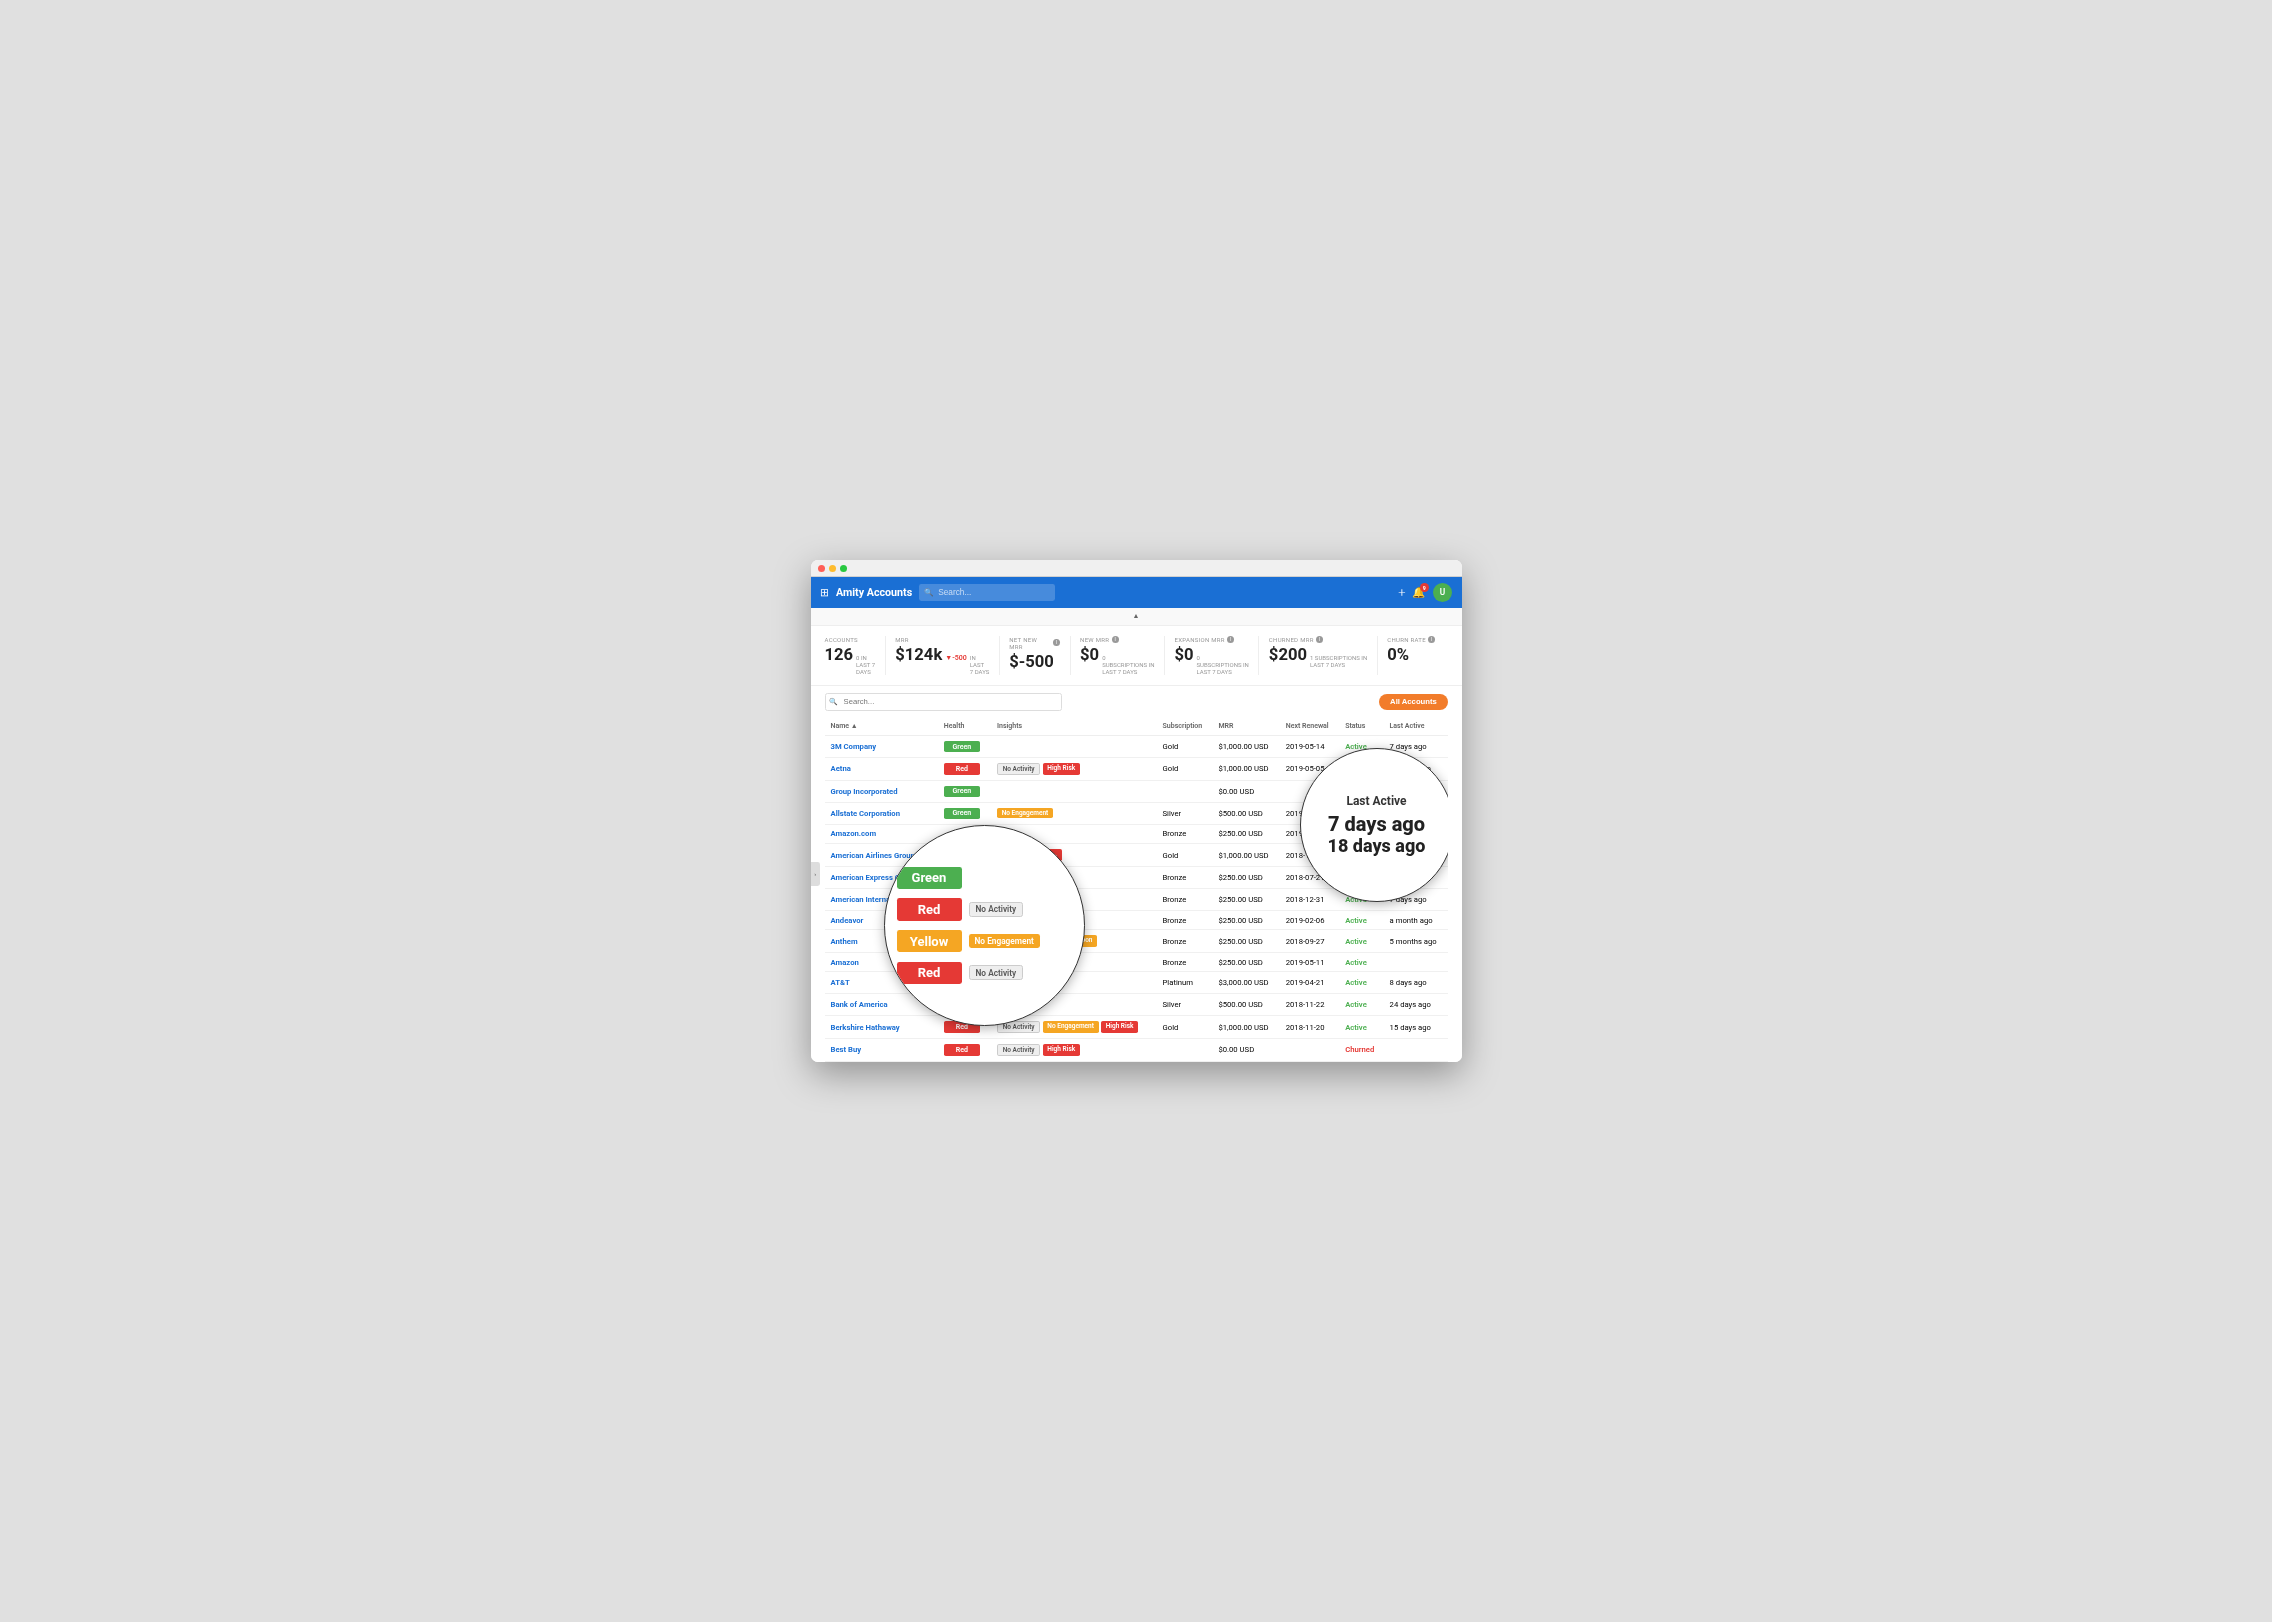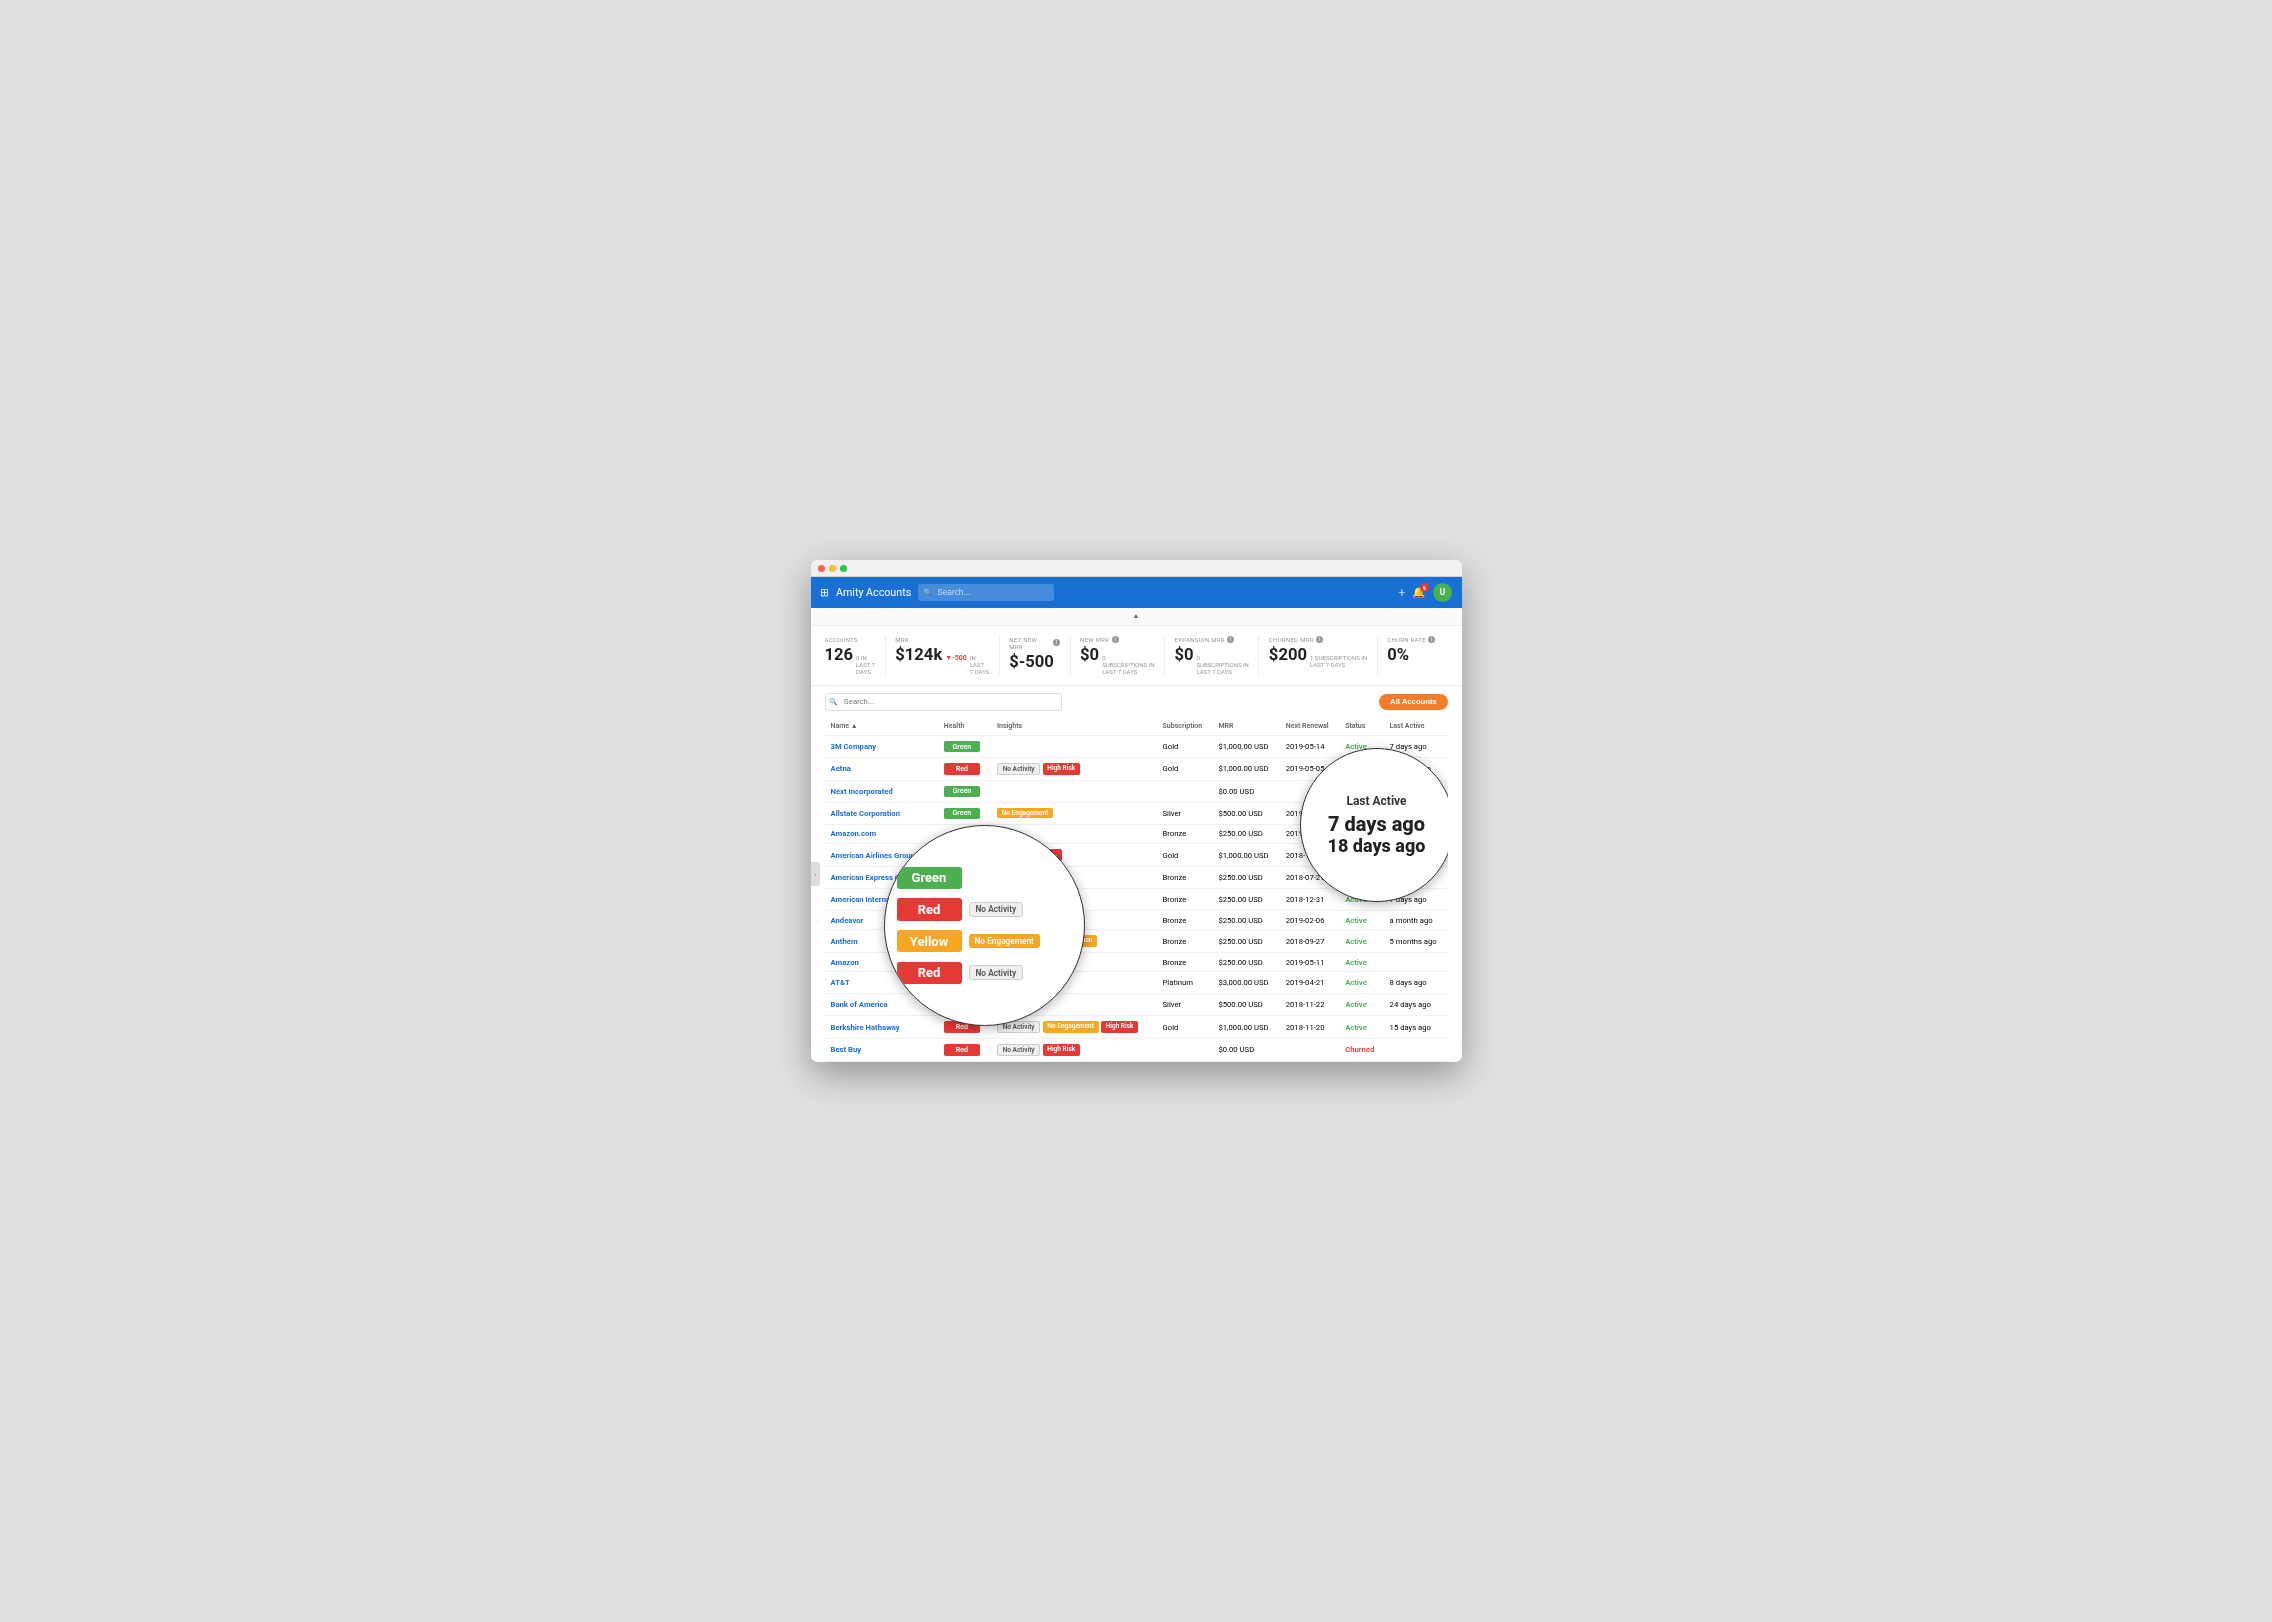--- a/index.html
+++ b/index.html
@@ -51,21 +51,21 @@
       gap: 7px;
     }
     .nav-grid-icon {
       color: #fff;
       font-size: 10.7px;
       cursor: pointer;
     }
     .nav-brand {
       color: #fff;
       font-size: 10.7px;
-      font-weight: 400;
+      font-weight: 700;
       white-space: nowrap;
     }
     .nav-search {
       flex: 1;
       max-width: 296px;
       background: rgba(255,255,255,0.2);
       border: none;
       border-radius: 2.4px;
       padding: 3.6px 7px 3.6px 19px;
       color: #fff;
@@ -601,21 +601,21 @@
                     <span class="tag tag-red">High Risk</span>
                   </div>
                 </td>
                 <td>Gold</td>
                 <td>$1,000.00 USD</td>
                 <td>2019-05-05</td>
                 <td><span class="status-active">Active</span></td>
                 <td>18 days ago</td>
               </tr>
               <tr>
-                <td><a class="account-link" href="#">Next Incorporated</a></td>
+                <td><a class="account-link" href="#">Group Incorporated</a></td>
                 <td><span class="health-badge health-green">Green</span></td>
                 <td></td>
                 <td></td>
                 <td>$0.00 USD</td>
                 <td></td>
                 <td><span class="status-churned">Churned</span></td>
                 <td></td>
               </tr>
               <tr>
                 <td><a class="account-link" href="#">Allstate Corporation</a></td>

